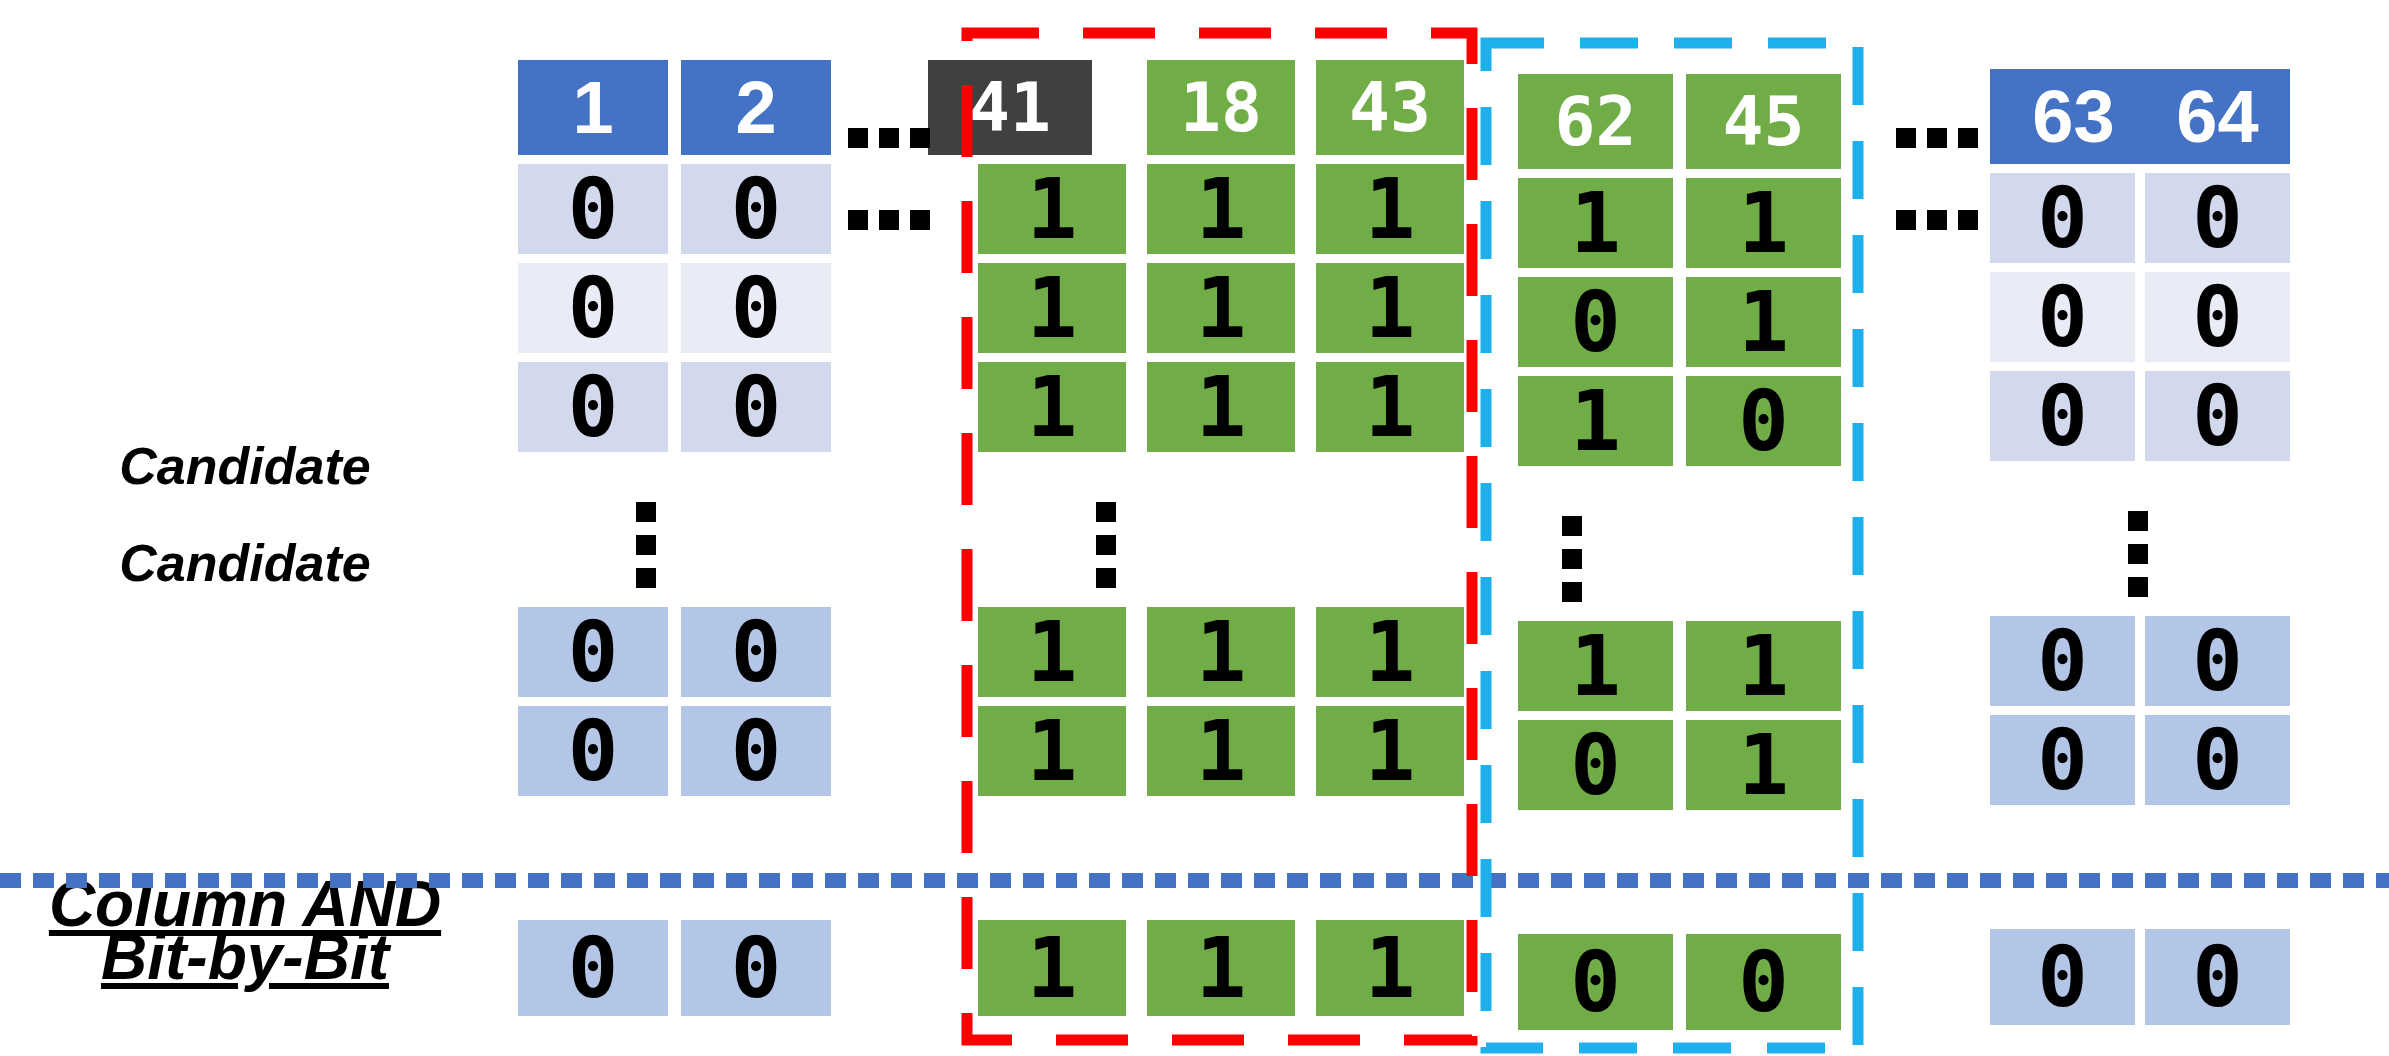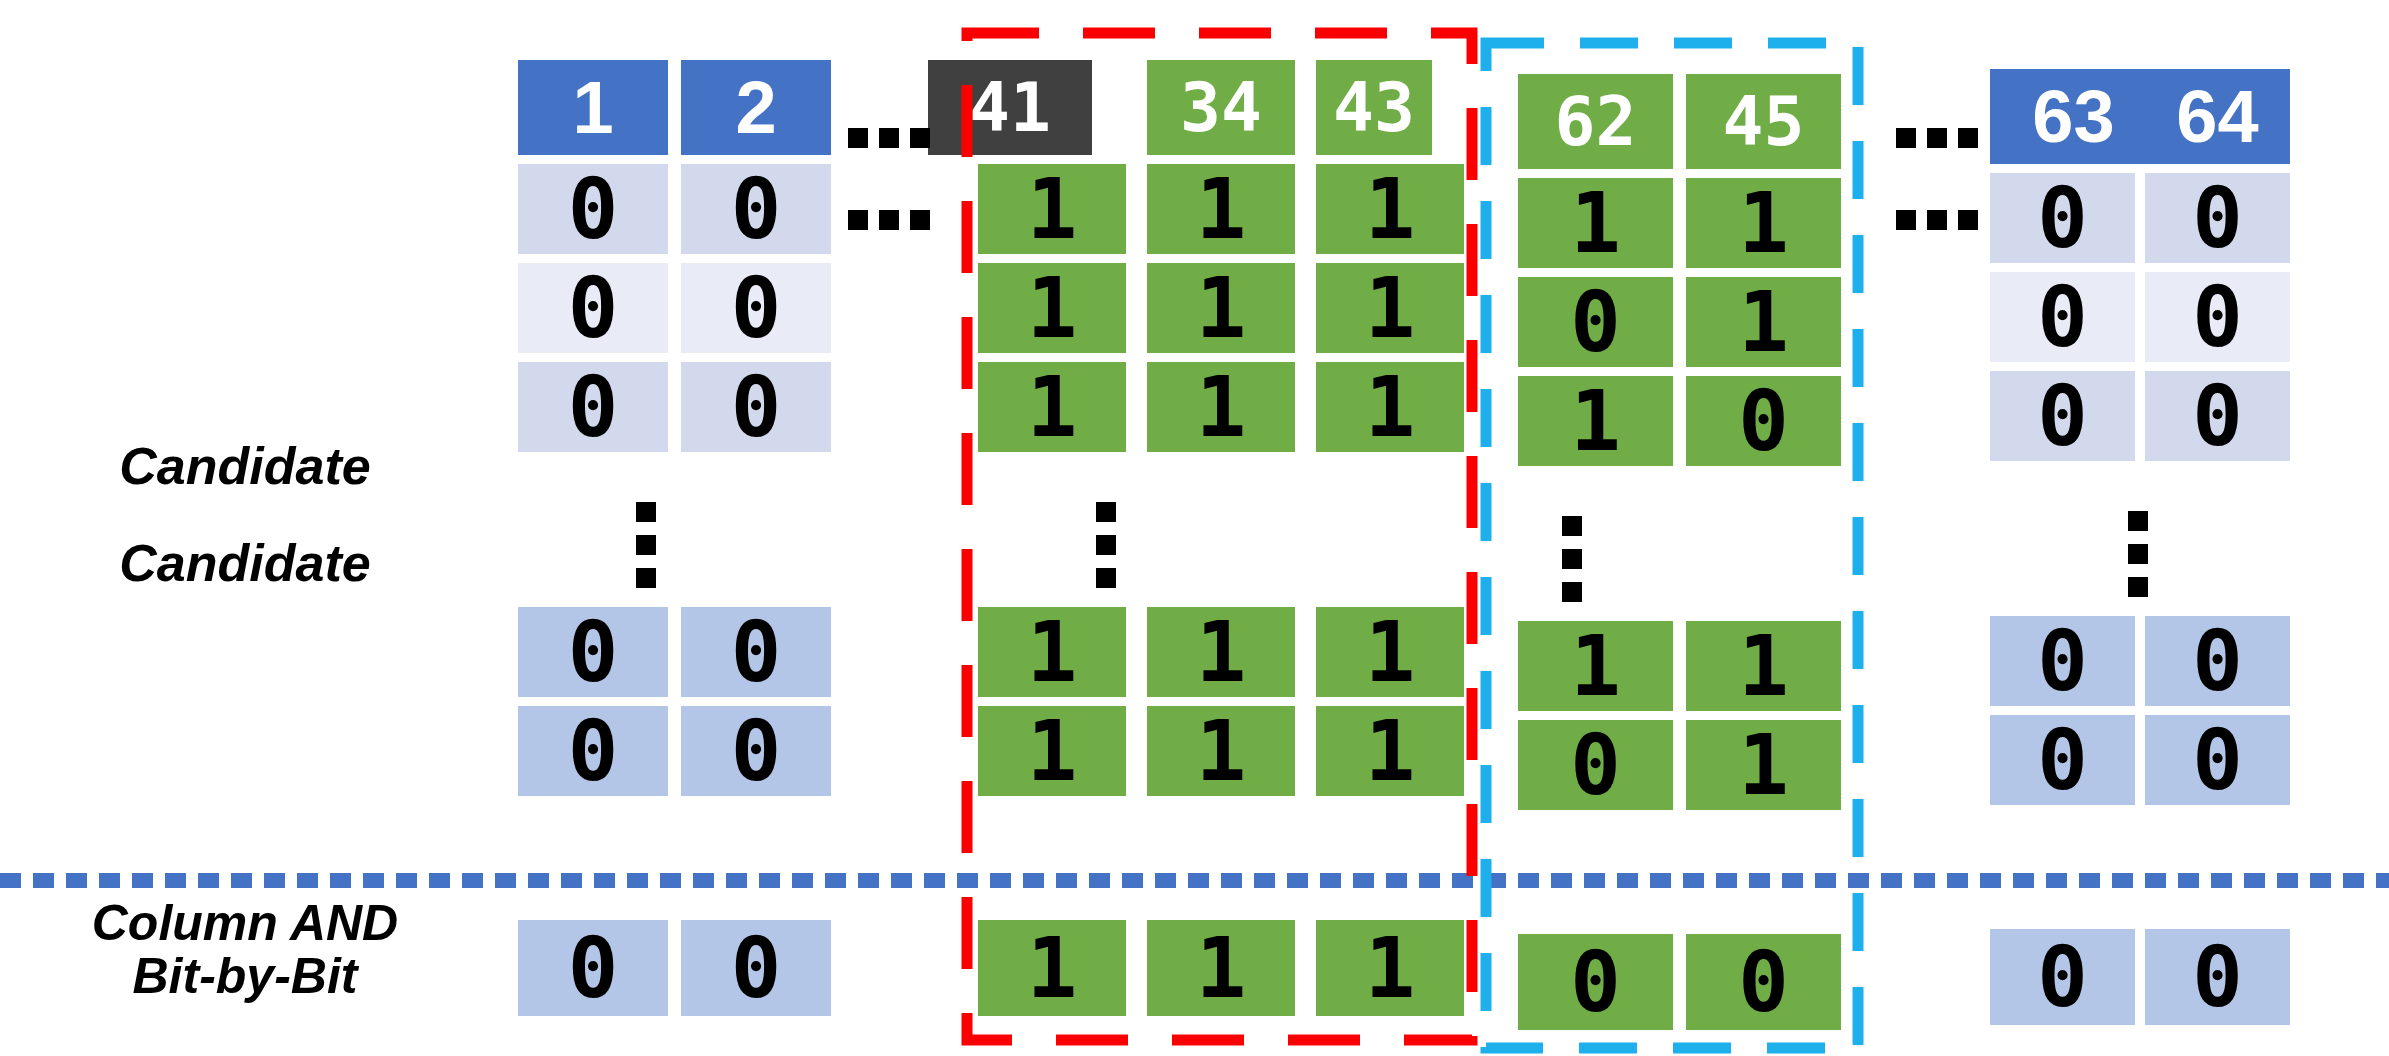--- a/index.html
+++ b/index.html
@@ -21,21 +21,21 @@
   .f-header.f-sans{font-size:74px;}
   .f-header.f-mono{font-size:68px;}
   .f-body{font-size:84px;}
   .side-label{
     position:absolute;left:25px;width:440px;
     text-align:center;color:#000;
     font-family:"Liberation Sans",sans-serif;
     font-weight:bold;font-style:italic;
   }
   #candidate-label{top:418px;font-size:52px;line-height:97px;}
-  #and-label{top:897px;font-size:50px;line-height:53px;}
+  #and-label{top:878px;font-size:64px;line-height:53px;text-decoration:underline;}
   .divider{
     position:absolute;left:0;top:873px;width:2389px;height:15px;
     z-index:1;
   }
   .hdots{position:absolute;display:flex;gap:11px;z-index:1;}
   .vdots{position:absolute;display:flex;flex-direction:column;gap:13px;z-index:1;}
   .dot{width:20px;height:20px;background:#000;}
   .overlay{position:absolute;left:0;top:0;z-index:3;pointer-events:none;}
 </style>
 </head>
@@ -72,22 +72,22 @@
     <div class="cell f-mono f-body" style="left: 518px; top: 706px; width: 150px; height: 90px; background: rgb(180, 198, 231); color: rgb(0, 0, 0);">0</div>
     <div class="cell f-mono f-body" style="left: 681px; top: 706px; width: 150px; height: 90px; background: rgb(180, 198, 231); color: rgb(0, 0, 0);">0</div>
     <div class="cell f-mono f-body" style="left: 518px; top: 920px; width: 150px; height: 96px; background: rgb(180, 198, 231); color: rgb(0, 0, 0);">0</div>
     <div class="cell f-mono f-body" style="left: 681px; top: 920px; width: 150px; height: 96px; background: rgb(180, 198, 231); color: rgb(0, 0, 0);">0</div>
     <div class="vdots" style="left: 636px; top: 502px;">
       <div class="dot"></div>
       <div class="dot"></div>
       <div class="dot"></div>
     </div>
     <div class="cell f-mono f-header" style="left: 928px; top: 60px; width: 164px; height: 95px; background: #404040; color: rgb(255, 255, 255);">41</div>
-    <div class="cell f-mono f-header" style="left: 1147px; top: 60px; width: 148px; height: 95px; background: rgb(112, 173, 71); color: rgb(255, 255, 255);">34</div>
-    <div class="cell f-mono f-header" style="left: 1316px; top: 60px; width: 116px; height: 95px; background: rgb(112, 173, 71); color: rgb(255, 255, 255);">43</div>
+    <div class="cell f-mono f-header" style="left: 1147px; top: 60px; width: 148px; height: 95px; background: rgb(112, 173, 71); color: rgb(255, 255, 255);">18</div>
+    <div class="cell f-mono f-header" style="left: 1316px; top: 60px; width: 148px; height: 95px; background: rgb(112, 173, 71); color: rgb(255, 255, 255);">43</div>
     <div class="cell f-mono f-body" style="left: 978px; top: 164px; width: 148px; height: 90px; background: rgb(112, 173, 71); color: rgb(0, 0, 0);">1</div>
     <div class="cell f-mono f-body" style="left: 1147px; top: 164px; width: 148px; height: 90px; background: rgb(112, 173, 71); color: rgb(0, 0, 0);">1</div>
     <div class="cell f-mono f-body" style="left: 1316px; top: 164px; width: 148px; height: 90px; background: rgb(112, 173, 71); color: rgb(0, 0, 0);">1</div>
     <div class="cell f-mono f-body" style="left: 978px; top: 263px; width: 148px; height: 90px; background: rgb(112, 173, 71); color: rgb(0, 0, 0);">1</div>
     <div class="cell f-mono f-body" style="left: 1147px; top: 263px; width: 148px; height: 90px; background: rgb(112, 173, 71); color: rgb(0, 0, 0);">1</div>
     <div class="cell f-mono f-body" style="left: 1316px; top: 263px; width: 148px; height: 90px; background: rgb(112, 173, 71); color: rgb(0, 0, 0);">1</div>
     <div class="cell f-mono f-body" style="left: 978px; top: 362px; width: 148px; height: 90px; background: rgb(112, 173, 71); color: rgb(0, 0, 0);">1</div>
     <div class="cell f-mono f-body" style="left: 1147px; top: 362px; width: 148px; height: 90px; background: rgb(112, 173, 71); color: rgb(0, 0, 0);">1</div>
     <div class="cell f-mono f-body" style="left: 1316px; top: 362px; width: 148px; height: 90px; background: rgb(112, 173, 71); color: rgb(0, 0, 0);">1</div>
     <div class="cell f-mono f-body" style="left: 978px; top: 607px; width: 148px; height: 90px; background: rgb(112, 173, 71); color: rgb(0, 0, 0);">1</div>

